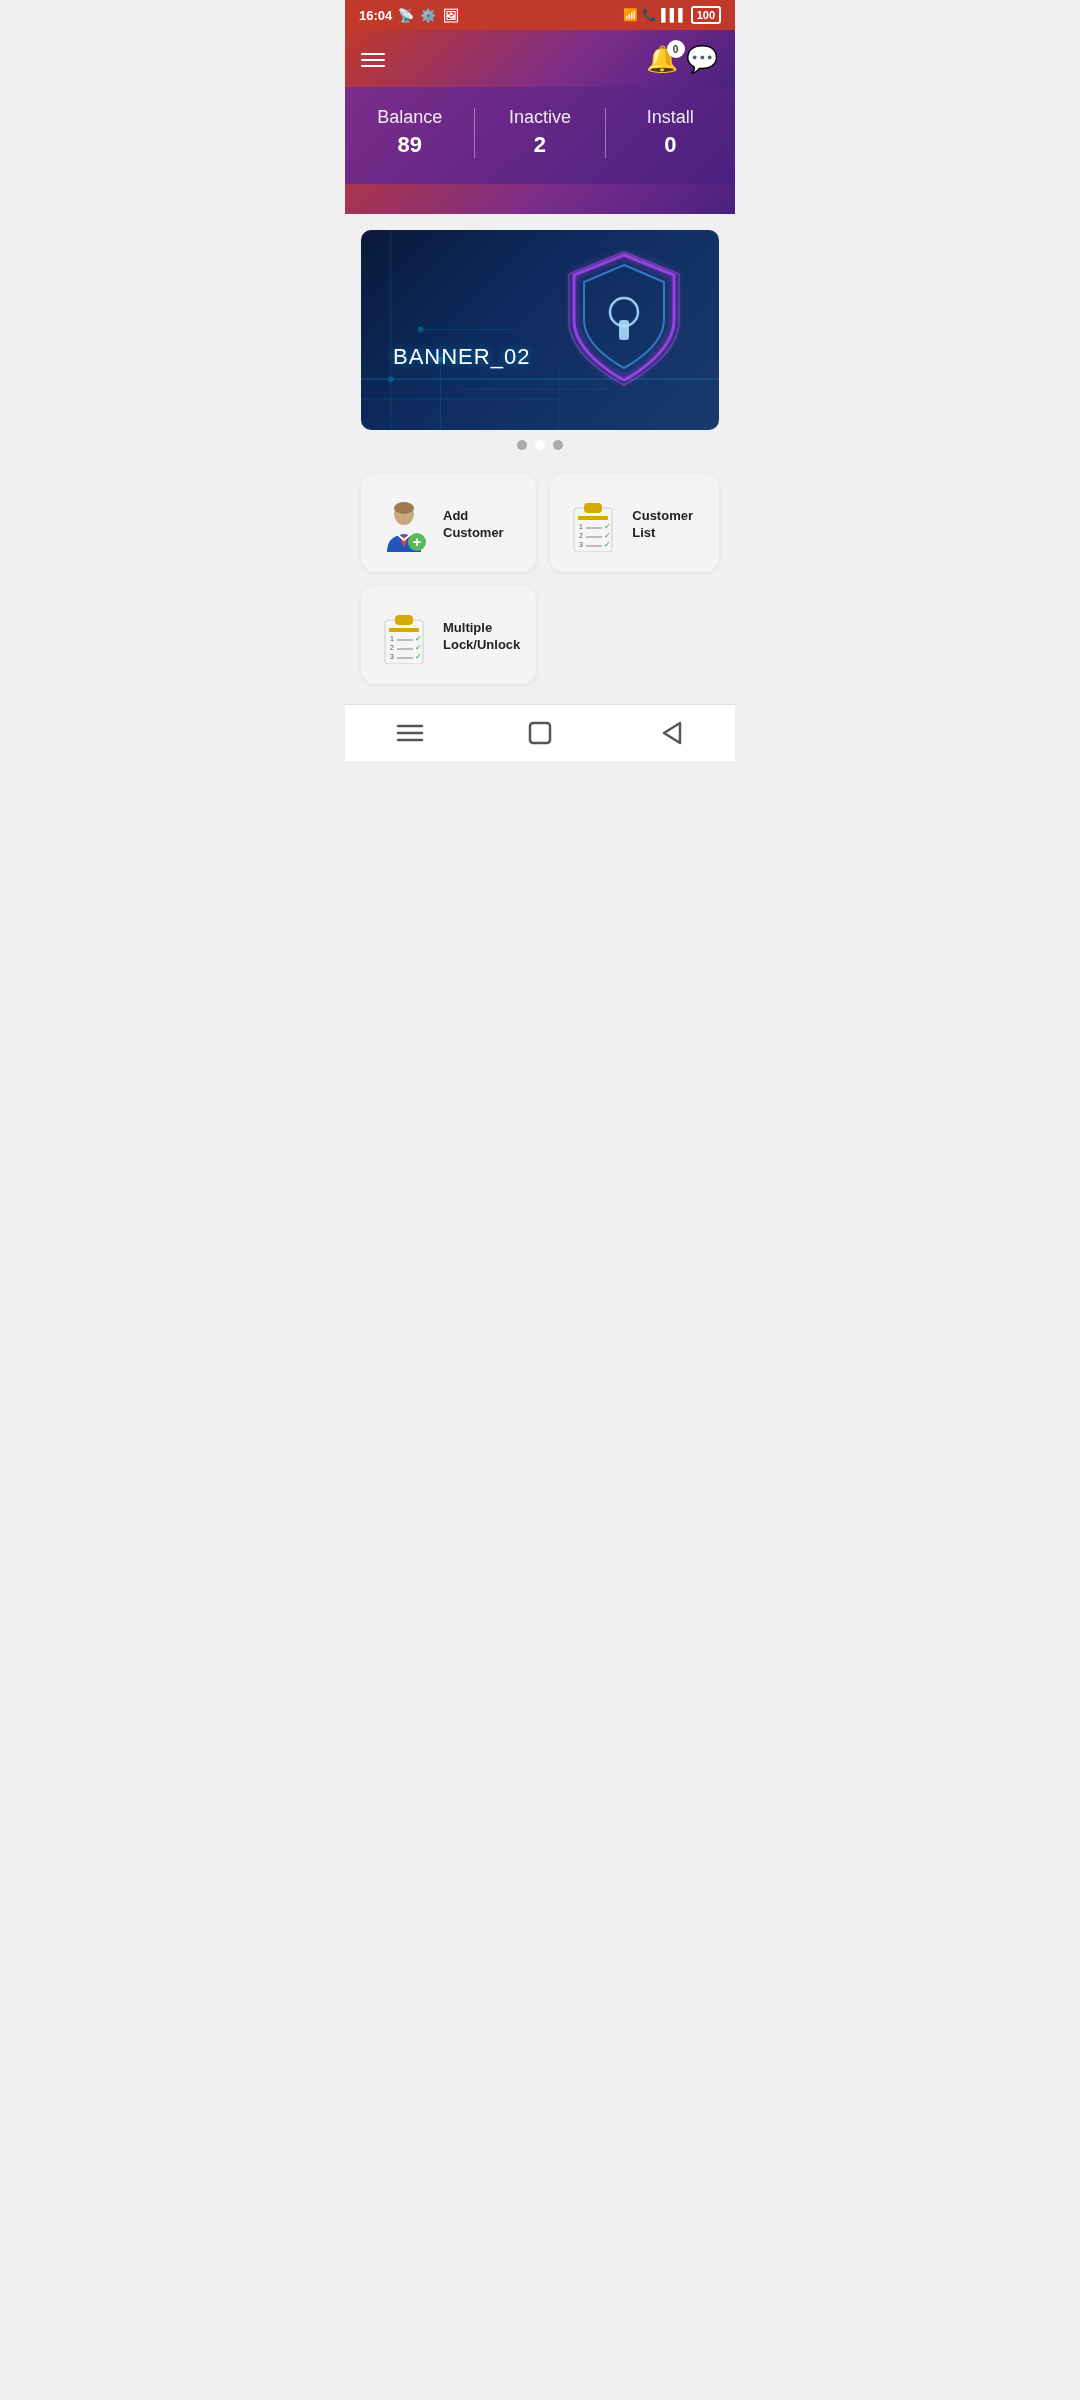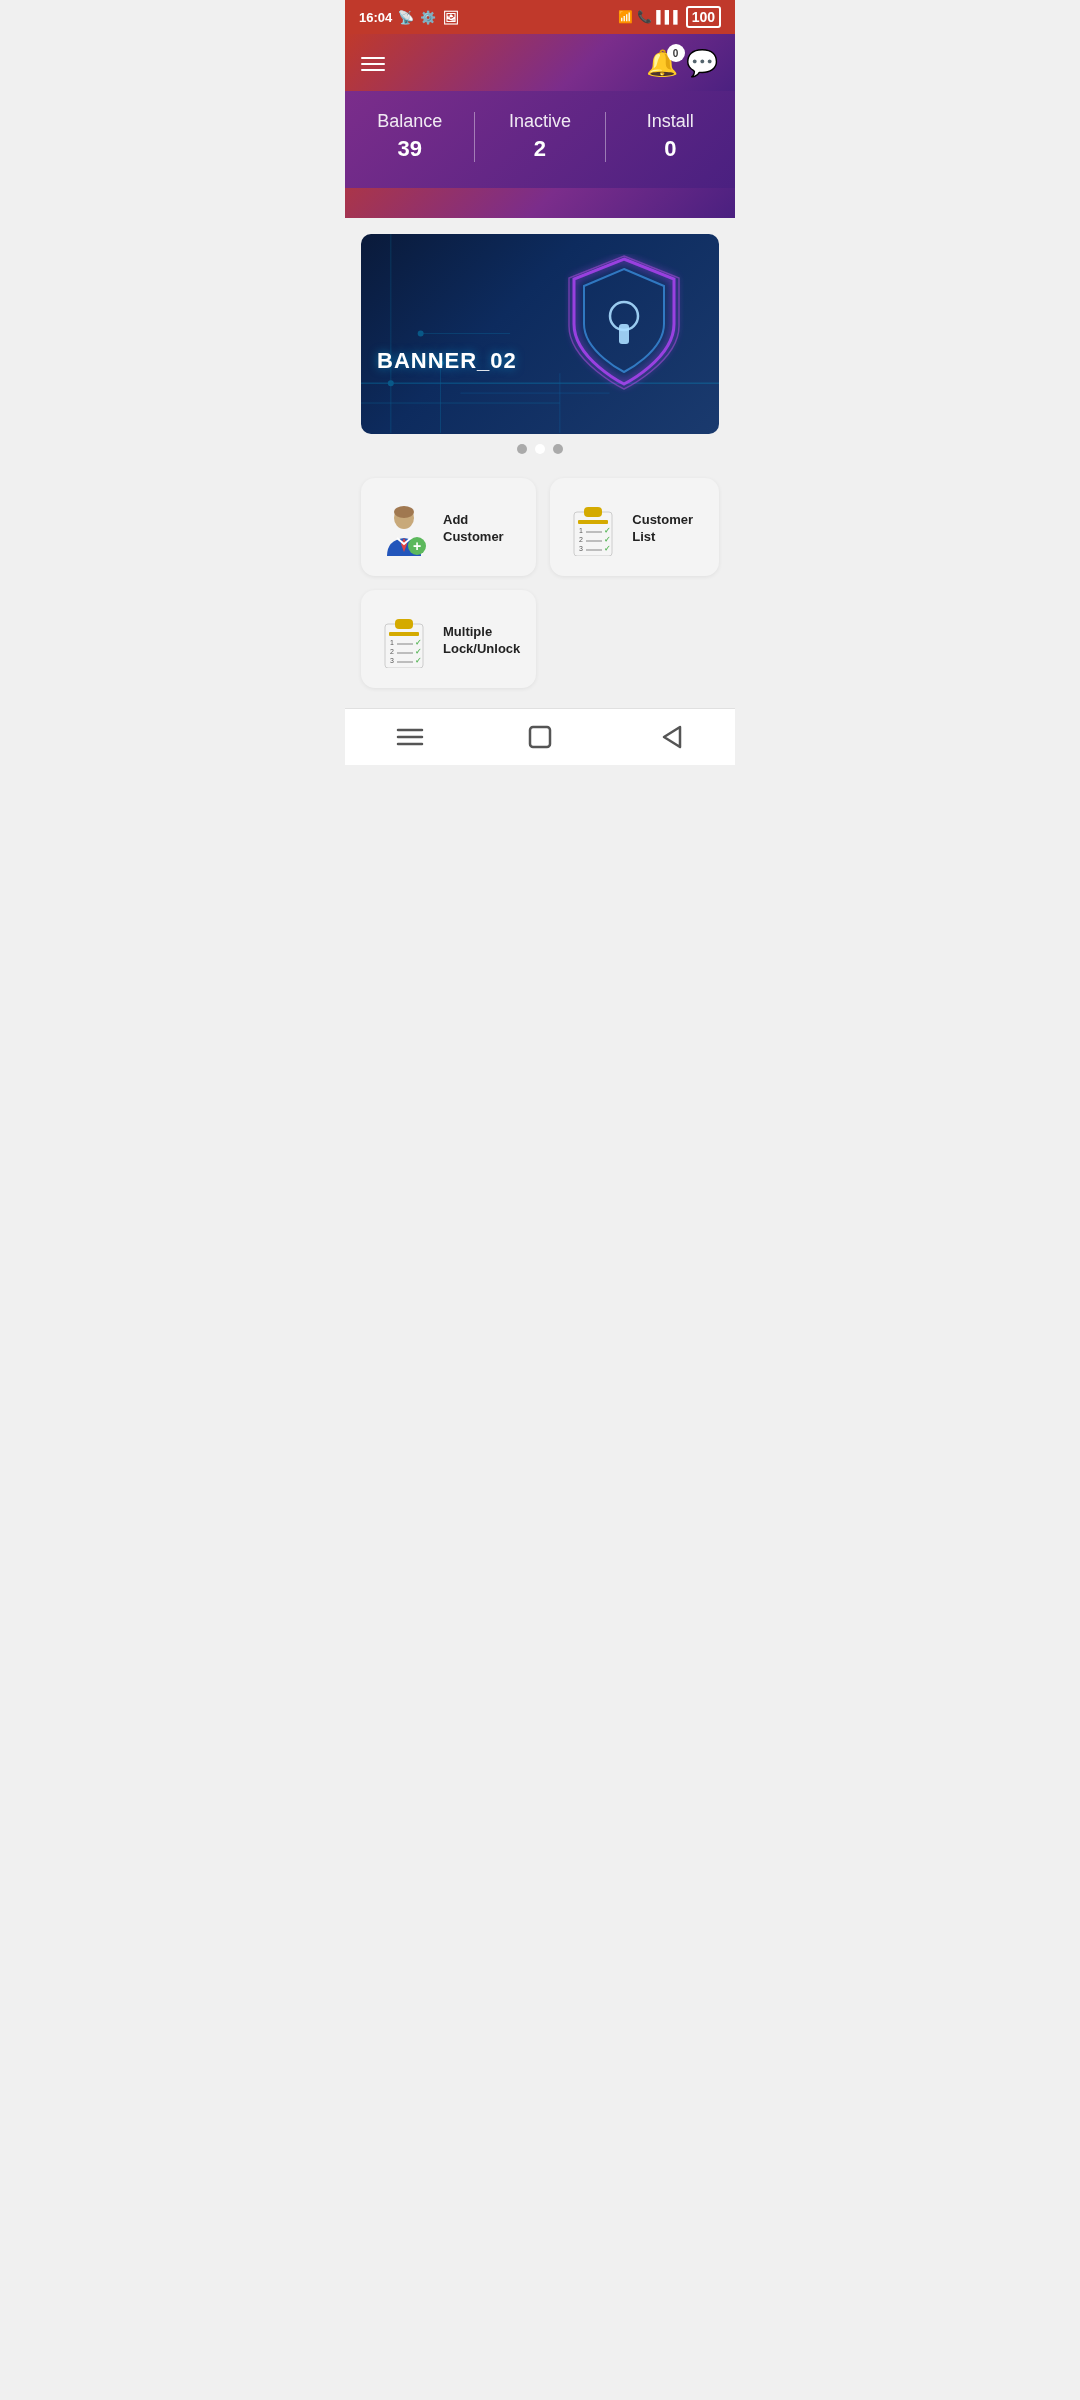--- a/index.html
+++ b/index.html
@@ -23,21 +23,21 @@
       padding: 6px 14px;
       font-size: 13px;
       font-weight: 600;
     }
     .status-left { display: flex; align-items: center; gap: 6px; }
     .status-right { display: flex; align-items: center; gap: 4px; font-size: 12px; }
     .battery-icon {
       border: 2px solid white;
       border-radius: 3px;
       padding: 1px 4px;
-      font-size: 14px;
+      font-size: 11px;
       position: relative;
     }
 
     
     .header {
       background: linear-gradient(135deg, #c0392b 0%, #7b2d8b 60%, #4a2080 100%);
       color: white;
       display: flex;
       align-items: center;
       justify-content: space-between;
@@ -193,25 +193,25 @@
       position: relative;
       overflow: hidden;
     }
     .banner-circuit {
       position: absolute;
       inset: 0;
       opacity: 0.3;
     }
     .banner-text {
       position: absolute;
-      left: 16px;
+      left: 32px;
       bottom: 60px;
       color: white;
       font-size: 22px;
-      font-weight: 700;
+      font-weight: 400;
       letter-spacing: 1px;
       text-shadow: 0 0 10px rgba(0,200,255,0.5);
     }
     .shield-svg {
       position: absolute;
       right: 30px;
       top: 20px;
     }
     .banner-dots {
       display: flex;
@@ -317,21 +317,21 @@
     </div>
     <span class="chat-icon-btn">💬</span>
   </div>
 </div>
 
 <div class="welcome-section">
 
   <div class="stats-row">
     <div class="stat-item">
       <div class="stat-label">Balance</div>
-      <div class="stat-value">39</div>
+      <div class="stat-value">89</div>
     </div>
     <div class="stat-divider"></div>
     <div class="stat-item">
       <div class="stat-label">Inactive</div>
       <div class="stat-value">2</div>
     </div>
     <div class="stat-divider"></div>
     <div class="stat-item">
       <div class="stat-label">Install</div>
       <div class="stat-value">0</div>

